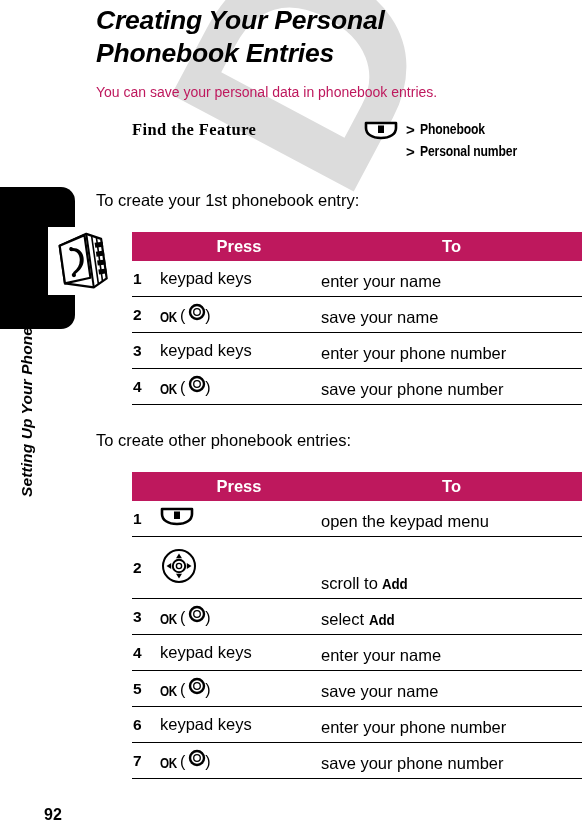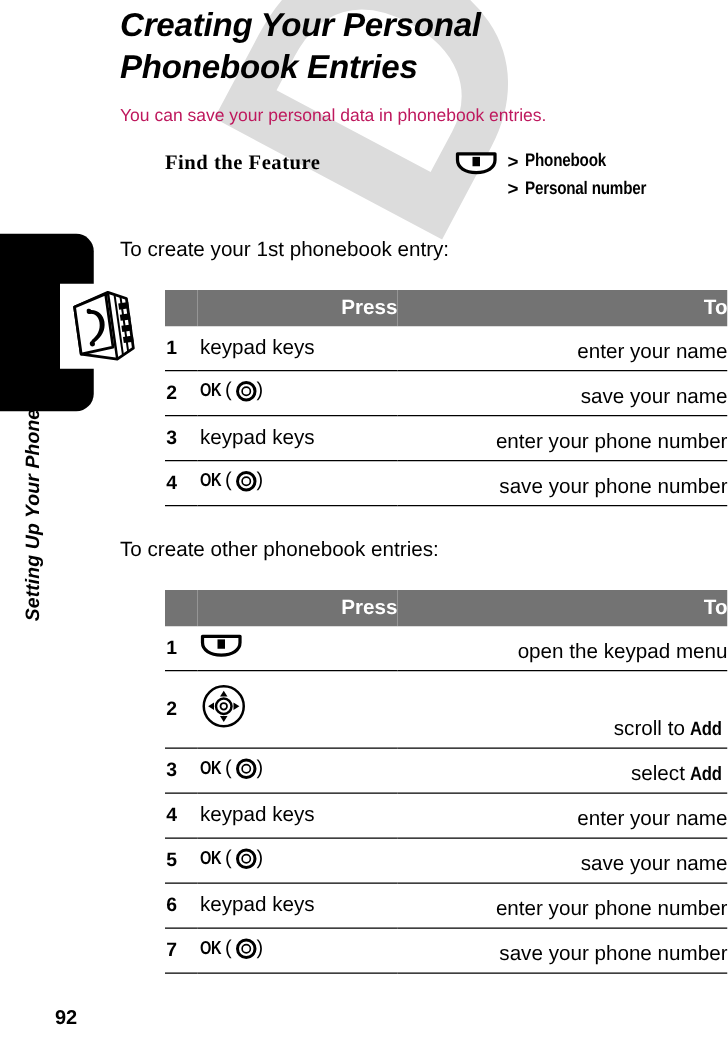--- a/index.html
+++ b/index.html
@@ -200,26 +200,26 @@
     table-layout: fixed;
   }
   #table-1 { top: 232px; }
   #table-2 { top: 472px; }
 
   .step-table col.c-num  { width: 26px; }
   .step-table col.c-press{ width: 160px; }
   .step-table col.c-to   { width: 264px; }
 
   .step-table thead th {
-    background: #737373;
+    background: #be185d;
     color: #ffffff;
     font-family: "Liberation Sans", sans-serif;
     font-weight: bold;
     font-size: 16.5px;
-    text-align: right;
+    text-align: center;
     padding: 3px 0 4px 0;
     height: 22px;
     vertical-align: middle;
   }
   .step-table thead th.h-num { padding-left: 0; }
   .step-table thead th.h-press { padding-left: 2px; }
   .step-table thead th.h-to { padding-left: 3px; }
 
   .step-table tbody td {
     border-bottom: 1.4px solid #000;
@@ -228,34 +228,34 @@
     padding: 4px 0 4px 0;
     height: 26px;
   }
   .step-table tbody td.c-num {
     font-weight: bold;
     font-size: 15.5px;
     text-align: left;
     padding-left: 1px;
   }
   .step-table tbody td.c-press { padding-left: 2px; }
-  .step-table tbody td.c-to    { padding-left: 3px; vertical-align: bottom; padding-bottom: 5px; text-align: right; }
+  .step-table tbody td.c-to    { padding-left: 3px; vertical-align: bottom; padding-bottom: 5px; }
 
   .step-table tbody tr.tall td { height: 52px; }
 
   .step-table tfoot td {
     border-top: 1.4px solid #000;
     height: 4px;
     padding: 0;
   }
 
   
   .press-ok {
     display: inline-flex;
-    align-items: flex-start;
+    align-items: flex-end;
     white-space: nowrap;
   }
   .press-ok .ok-text {
     font-family: "Liberation Sans", sans-serif;
     font-weight: bold;
     font-size: 15px;
     letter-spacing: -.3px;
     transform: scaleX(.78);
     transform-origin: 0 50%;
     display: inline-block;

